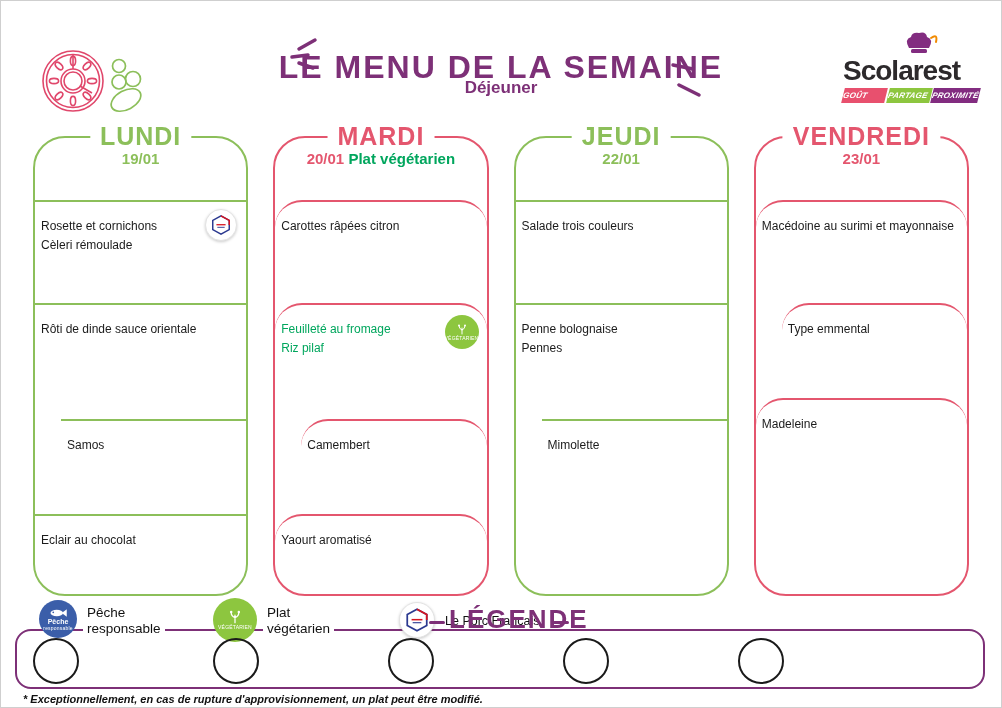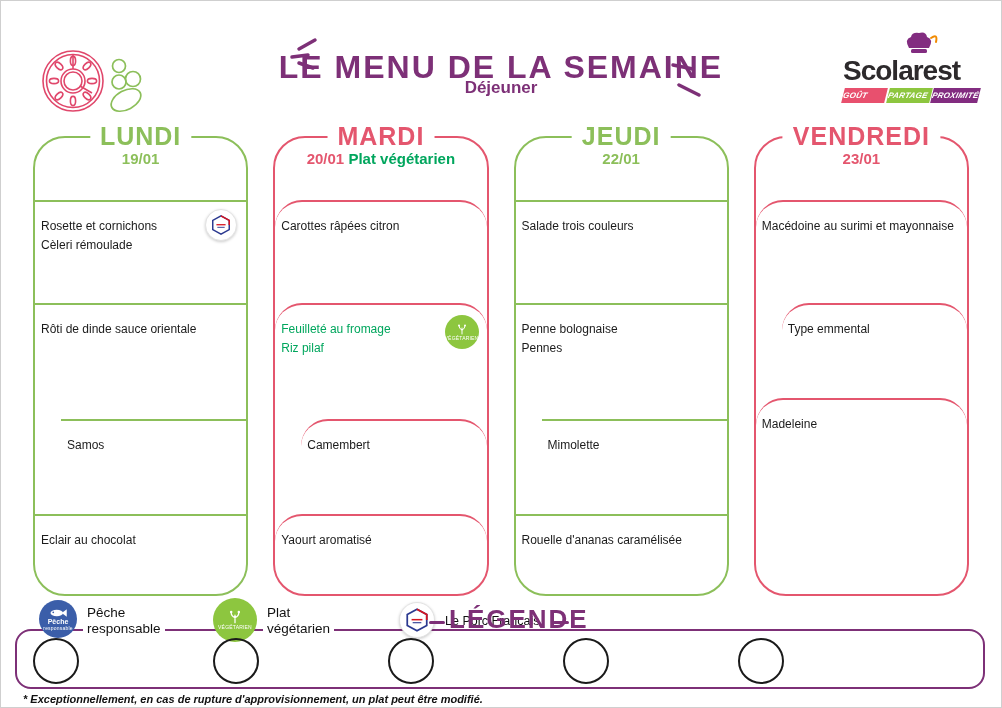--- a/index.html
+++ b/index.html
@@ -199,23 +199,20 @@
         <div class="cell c1">
           <span class="line">Salade trois couleurs</span>
         </div>
         <div class="cell c2">
           <span class="line">Penne bolognaise</span>
           <span class="line">Pennes</span>
         </div>
         <div class="cell c3">
           <span class="line">Mimolette</span>
         </div>
-        <div class="cell c4">
-          <span class="line">Rouelle d'ananas caramélisée</span>
-        </div>
       </div>
     </div>
 
     <div class="col pink">
       <div class="day">VENDREDI</div>
       <div class="date">23/01</div>
       <div class="cells">
         <div class="cell c1">
           <span class="line">Macédoine au surimi et mayonnaise</span>
         </div>

